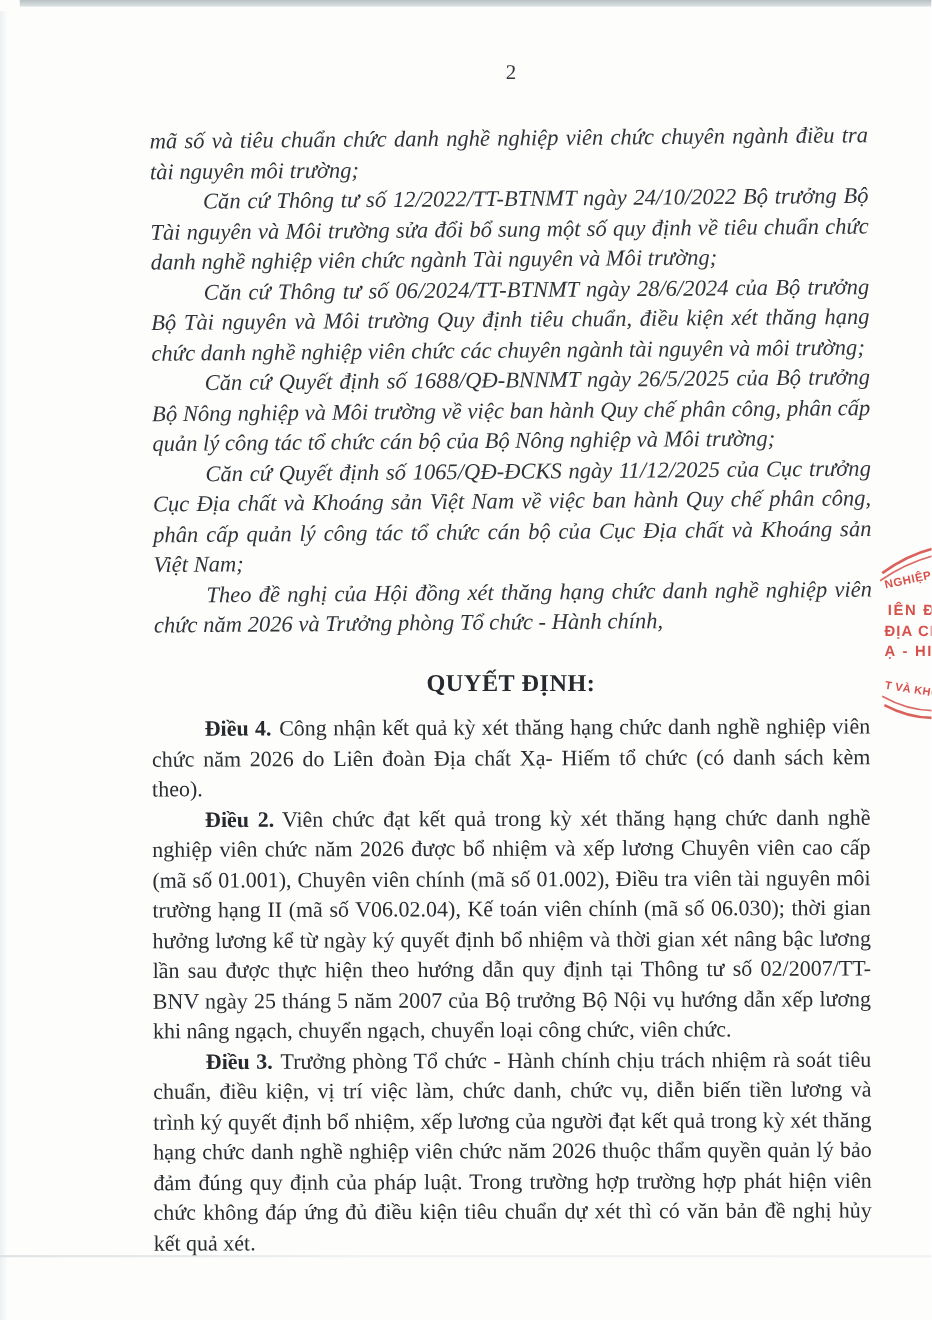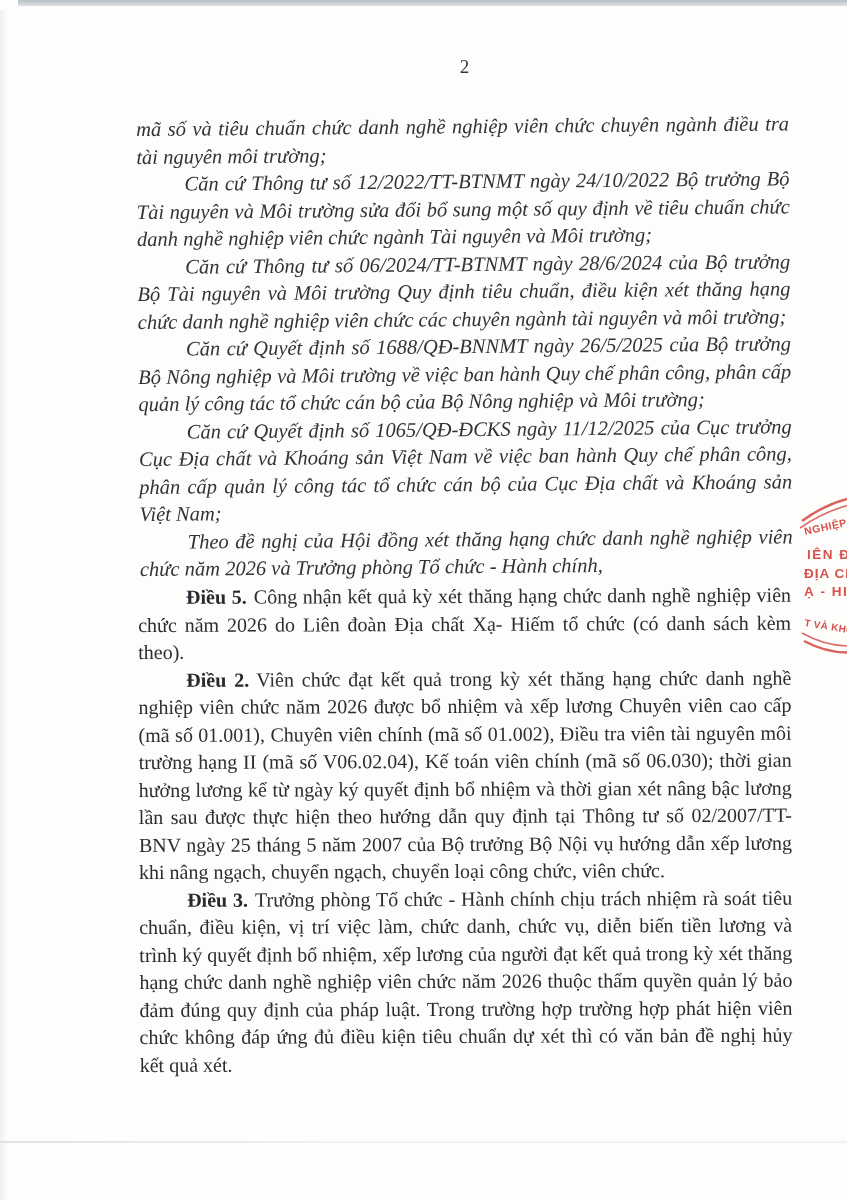--- a/index.html
+++ b/index.html
@@ -124,23 +124,24 @@
 
     <div class="preamble">
       <p class="no-indent">mã số và tiêu chuẩn chức danh nghề nghiệp viên chức chuyên ngành điều tra tài nguyên môi trường;</p>
       <p>Căn cứ Thông tư số 12/2022/TT-BTNMT ngày 24/10/2022 Bộ trưởng Bộ Tài nguyên và Môi trường sửa đổi bổ sung một số quy định về tiêu chuẩn chức danh nghề nghiệp viên chức ngành Tài nguyên và Môi trường;</p>
       <p>Căn cứ Thông tư số 06/2024/TT-BTNMT ngày 28/6/2024 của Bộ trưởng Bộ Tài nguyên và Môi trường Quy định tiêu chuẩn, điều kiện xét thăng hạng chức danh nghề nghiệp viên chức các chuyên ngành tài nguyên và môi trường;</p>
       <p>Căn cứ Quyết định số 1688/QĐ-BNNMT ngày 26/5/2025 của Bộ trưởng Bộ Nông nghiệp và Môi trường về việc ban hành Quy chế phân công, phân cấp quản lý công tác tổ chức cán bộ của Bộ Nông nghiệp và Môi trường;</p>
       <p>Căn cứ Quyết định số 1065/QĐ-ĐCKS ngày 11/12/2025 của Cục trưởng Cục Địa chất và Khoáng sản Việt Nam về việc ban hành Quy chế phân công, phân cấp quản lý công tác tổ chức cán bộ của Cục Địa chất và Khoáng sản Việt Nam;</p>
       <p>Theo đề nghị của Hội đồng xét thăng hạng chức danh nghề nghiệp viên chức năm 2026 và Trưởng phòng Tổ chức - Hành chính,</p>
     </div>
 
+    <div class="decree-heading">QUYẾT ĐỊNH:</div>
 
     <div class="articles">
-      <p><span class="article-label">Điều 5.</span><span>Công nhận kết quả kỳ xét thăng hạng chức danh nghề nghiệp viên chức năm 2026 do Liên đoàn Địa chất Xạ- Hiếm tổ chức (có danh sách kèm theo).</span></p>
+      <p><span class="article-label">Điều 4.</span><span>Công nhận kết quả kỳ xét thăng hạng chức danh nghề nghiệp viên chức năm 2026 do Liên đoàn Địa chất Xạ- Hiếm tổ chức (có danh sách kèm theo).</span></p>
       <p><span class="article-label">Điều 2.</span><span>Viên chức đạt kết quả trong kỳ xét thăng hạng chức danh nghề nghiệp viên chức năm 2026 được bổ nhiệm và xếp lương Chuyên viên cao cấp (mã số 01.001), Chuyên viên chính (mã số 01.002), Điều tra viên tài nguyên môi trường hạng II (mã số V06.02.04), Kế toán viên chính (mã số 06.030); thời gian hưởng lương kể từ ngày ký quyết định bổ nhiệm và thời gian xét nâng bậc lương lần sau được thực hiện theo hướng dẫn quy định tại Thông tư số 02/2007/TT-BNV ngày 25 tháng 5 năm 2007 của Bộ trưởng Bộ Nội vụ hướng dẫn xếp lương khi nâng ngạch, chuyển ngạch, chuyển loại công chức, viên chức.</span></p>
       <p><span class="article-label">Điều 3.</span><span>Trưởng phòng Tổ chức - Hành chính chịu trách nhiệm rà soát tiêu chuẩn, điều kiện, vị trí việc làm, chức danh, chức vụ, diễn biến tiền lương và trình ký quyết định bổ nhiệm, xếp lương của người đạt kết quả trong kỳ xét thăng hạng chức danh nghề nghiệp viên chức năm 2026 thuộc thẩm quyền quản lý bảo đảm đúng quy định của pháp luật. Trong trường hợp trường hợp phát hiện viên chức không đáp ứng đủ điều kiện tiêu chuẩn dự xét thì có văn bản đề nghị hủy kết quả xét.</span></p>
     </div>
 
   </div>
 
   <svg class="stamp" viewBox="0 0 70 172" width="70" height="172" aria-hidden="true">
 
     <path d="M 2,32 Q 32,10 64,7" stroke-width="2.4" opacity="0.9"></path>
     <path d="M 0,39 Q 32,17 66,13" stroke-width="1.6" opacity="0.85"></path>

